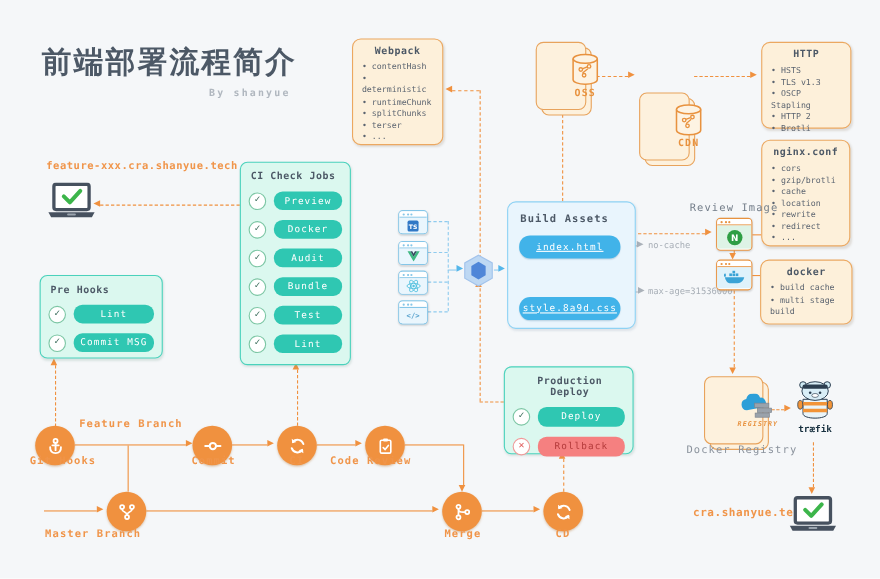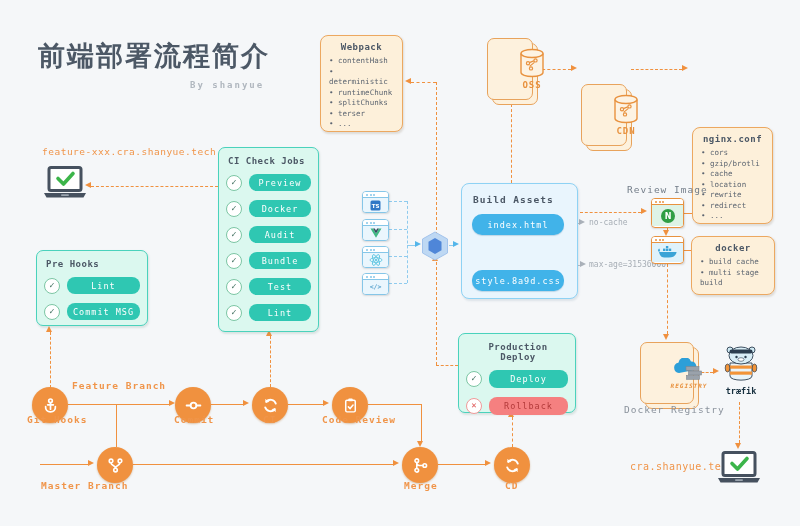--- a/index.html
+++ b/index.html
@@ -41,21 +41,21 @@
   .chk.x{border-color:#f09a9a;color:#e05c5c;}
   .pill{height:17px;border-radius:8px;background:#2fc7b2;color:#fff;font-size:8.5px;
         display:flex;align-items:center;justify-content:center;letter-spacing:1px;margin-left:7px;flex:1;}
   .pill.red{background:#f58080;color:#b33a3a;}
   
   .bluebox{position:absolute;background:#e9f5fd;border:1.3px solid #8ed2f4;border-radius:8px;
         box-shadow:1px 1.5px 2px rgba(90,120,150,.15);box-sizing:border-box;}
   .bluebox .pt{font-weight:bold;font-size:9.5px;color:#4c5866;letter-spacing:1px;position:absolute;left:11px;top:10px;}
   .bpill{position:absolute;left:10px;width:92px;height:21px;border-radius:10px;background:#41b3e9;color:#fff;
          font-size:8.5px;display:flex;align-items:center;justify-content:center;letter-spacing:1px;
-         box-shadow:0 1px 1px rgba(60,120,160,.25);}
+         box-shadow:0 1px 1px rgba(60,120,160,.25);text-decoration:underline;}
   
   .stack{position:absolute;}
   .stack .back,.stack .front{position:absolute;width:100%;height:100%;background:#fdf1dd;
         border:1.3px solid #e8a35c;border-radius:7px;box-sizing:border-box;padding-left:44px;}
   .stack .back{left:5px;top:5px;}
   .stack .front{left:0;top:0;display:flex;flex-direction:column;align-items:center;justify-content:center;gap:2px;}
   .stack .slabel{font-size:9px;font-weight:bold;color:#e8923f;letter-spacing:1px;}
   
   .bframe{position:absolute;border-radius:4px;background:#fff;box-sizing:border-box;overflow:hidden;
           box-shadow:0.5px 1px 1.5px rgba(100,100,100,.2);}
@@ -67,21 +67,21 @@
   .bframe.org .dot{background:#e8923f;}
   .bframe.blu{border:1.2px solid #85c6e8;}
   .bframe.blu .bar{border-bottom:1.2px solid #85c6e8;}
   .bframe.blu .dot{background:#85c6e8;}
   
   .node{position:absolute;width:36px;height:36px;border-radius:50%;background:#f0913f;
         display:flex;align-items:center;justify-content:center;box-shadow:0 1px 2px rgba(180,110,40,.4);}
   .nlabel{position:absolute;color:#f0954a;font-size:9.5px;font-weight:bold;letter-spacing:1px;white-space:nowrap;}
   .gtext{position:absolute;color:#a7aeb6;font-size:8px;white-space:nowrap;}
   .dlabel{position:absolute;color:#737d89;font-size:9.5px;letter-spacing:1px;white-space:nowrap;}
-  .url{position:absolute;color:#f0954a;font-size:9.5px;font-weight:normal;letter-spacing:.5px;white-space:nowrap;}
+  .url{position:absolute;color:#f0954a;font-size:9.5px;font-weight:bold;letter-spacing:.5px;white-space:nowrap;}
   .title{position:absolute;left:38px;top:38px;font-family:"DejaVu Serif","Liberation Serif",serif;
          font-size:27px;font-weight:bold;color:#4c5866;letter-spacing:2px;}
   .byline{position:absolute;left:190px;top:80px;font-size:9px;font-weight:bold;color:#b0b7bf;letter-spacing:2px;}
 </style>
 </head>
 <body>
 
 <div class="canvas">
 
   <div class="title">前端部署流程简介</div>
@@ -161,20 +161,30 @@
     <ul>
       <li>contentHash</li>
       <li>deterministic</li>
       <li>runtimeChunk</li>
       <li>splitChunks</li>
       <li>terser</li>
       <li>...</li>
     </ul>
   </div>
 
+  <div class="note" style="left:692px;top:38px;width:82px;height:79px;">
+    <div class="nt">HTTP</div>
+    <ul>
+      <li>HSTS</li>
+      <li>TLS v1.3</li>
+      <li>OSCP Stapling</li>
+      <li>HTTP 2</li>
+      <li>Brotli</li>
+    </ul>
+  </div>
 
   <div class="note" style="left:692px;top:127px;width:81px;height:97px;">
     <div class="nt">nginx.conf</div>
     <ul>
       <li>cors</li>
       <li>gzip/brotli</li>
       <li>cache</li>
       <li>location</li>
       <li>rewrite</li>
       <li>redirect</li>
@@ -490,18 +500,18 @@
         </g>
         <path d="M3 1.8l.5 3.8 3.6-1.1z" fill="#fff"></path>
         <path d="M13 14.2l-.5-3.8-3.6 1.1z" fill="#fff"></path>
       </svg>
   </div>
 
   <div class="nlabel" style="left:72px;top:380px;">Feature Branch</div>
   <div class="nlabel" style="left:27px;top:414px;">Git Hooks</div>
   <div class="nlabel" style="left:174px;top:414px;">Commit</div>
   <div class="nlabel" style="left:263px;top:414px;">CI</div>
-  <div class="nlabel" style="left:322px;top:414px;">Code Review</div>
+  <div class="nlabel" style="left:300px;top:414px;">Code Review</div>
   <div class="nlabel" style="left:41px;top:480px;">Master Branch</div>
   <div class="nlabel" style="left:404px;top:480px;">Merge</div>
   <div class="nlabel" style="left:505px;top:480px;">CD</div>
 
 </div>
 
 </body></html>

